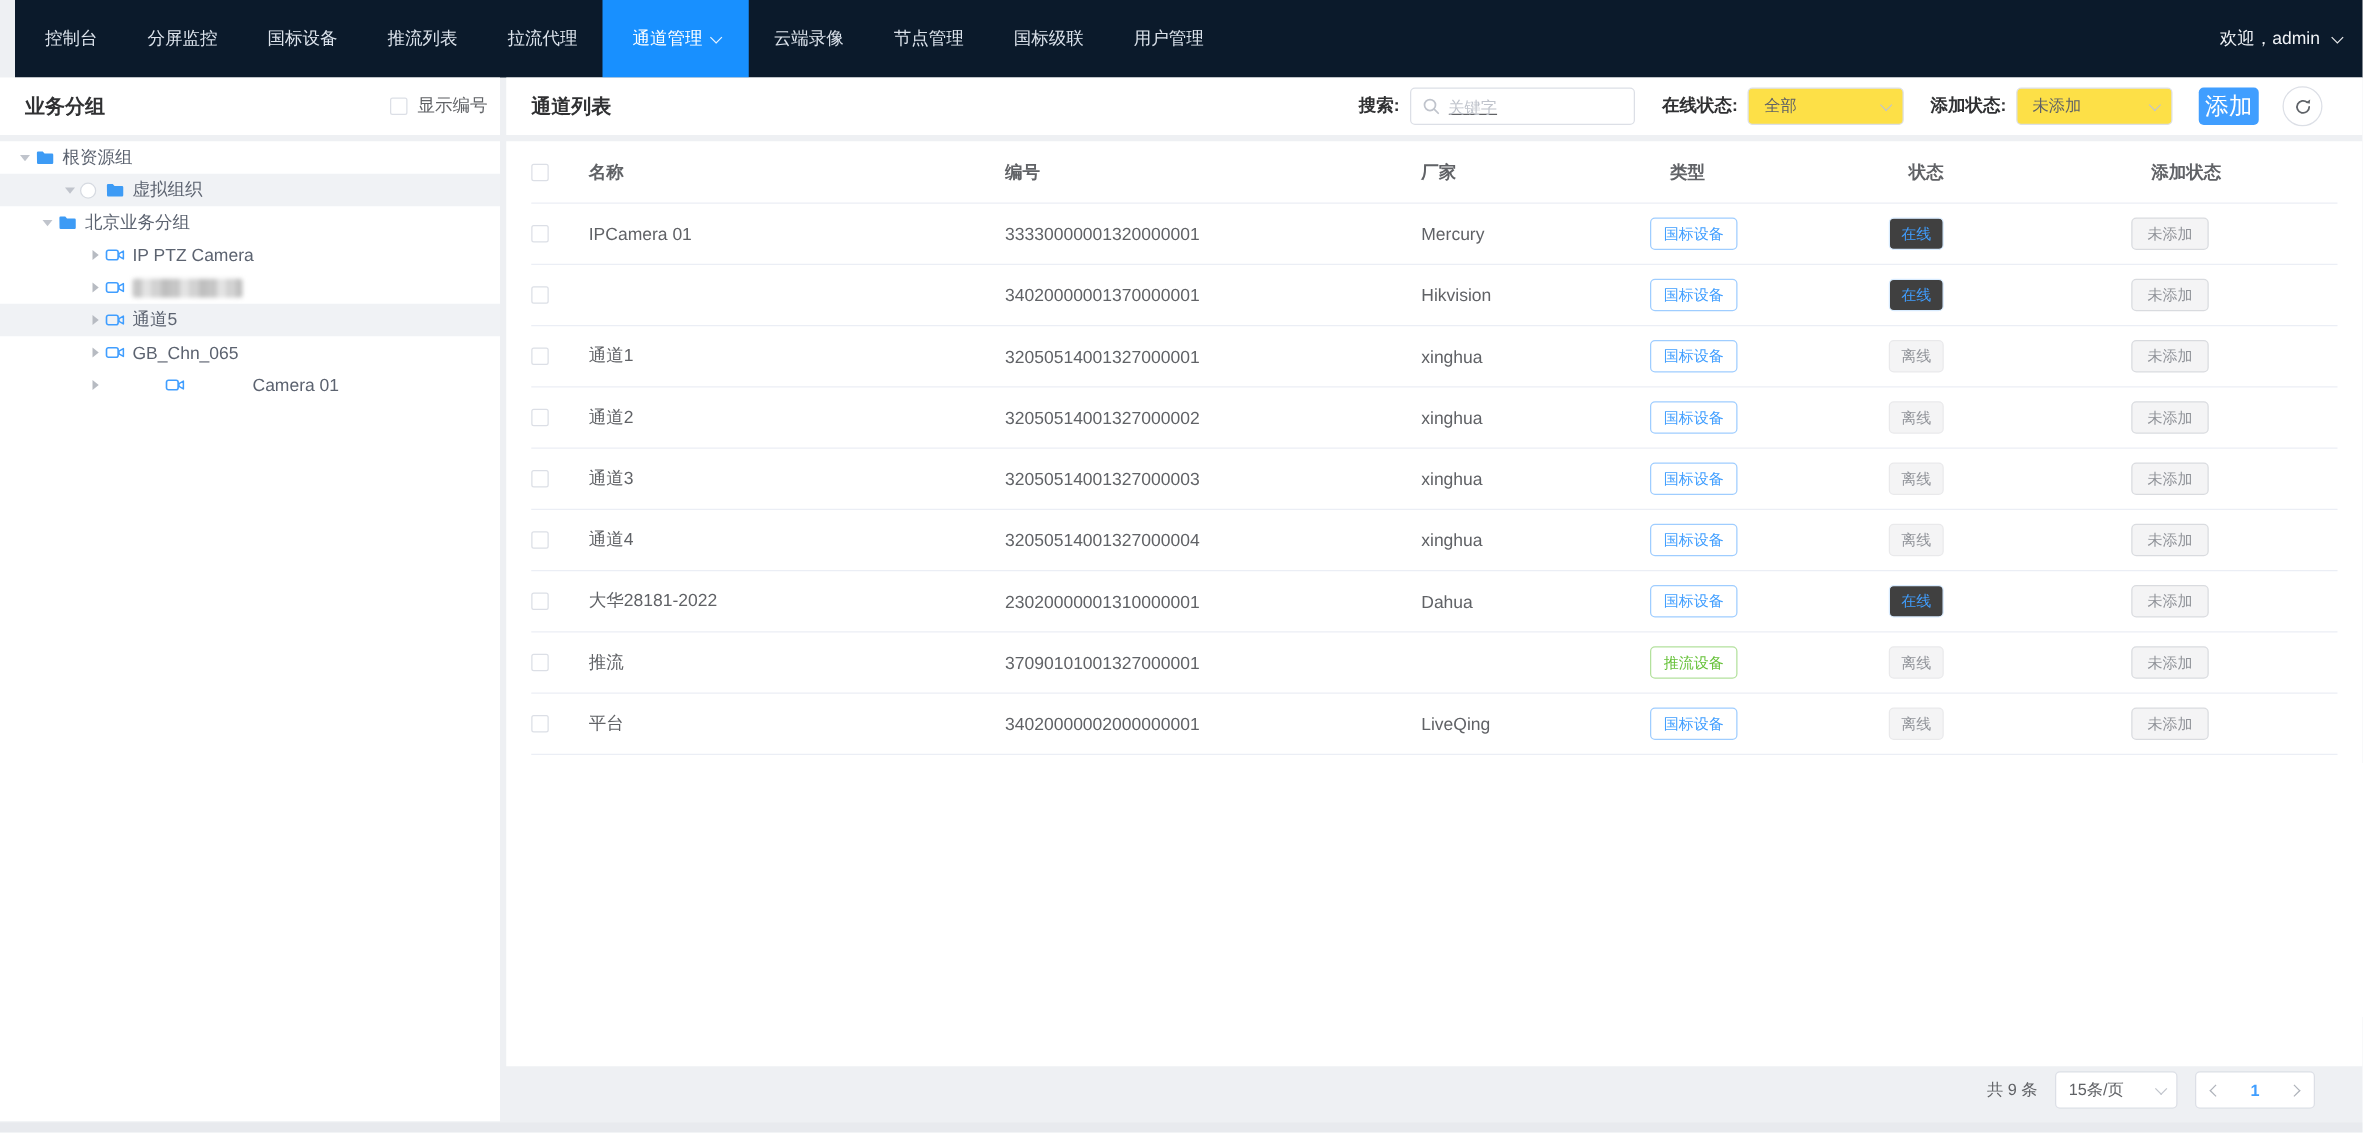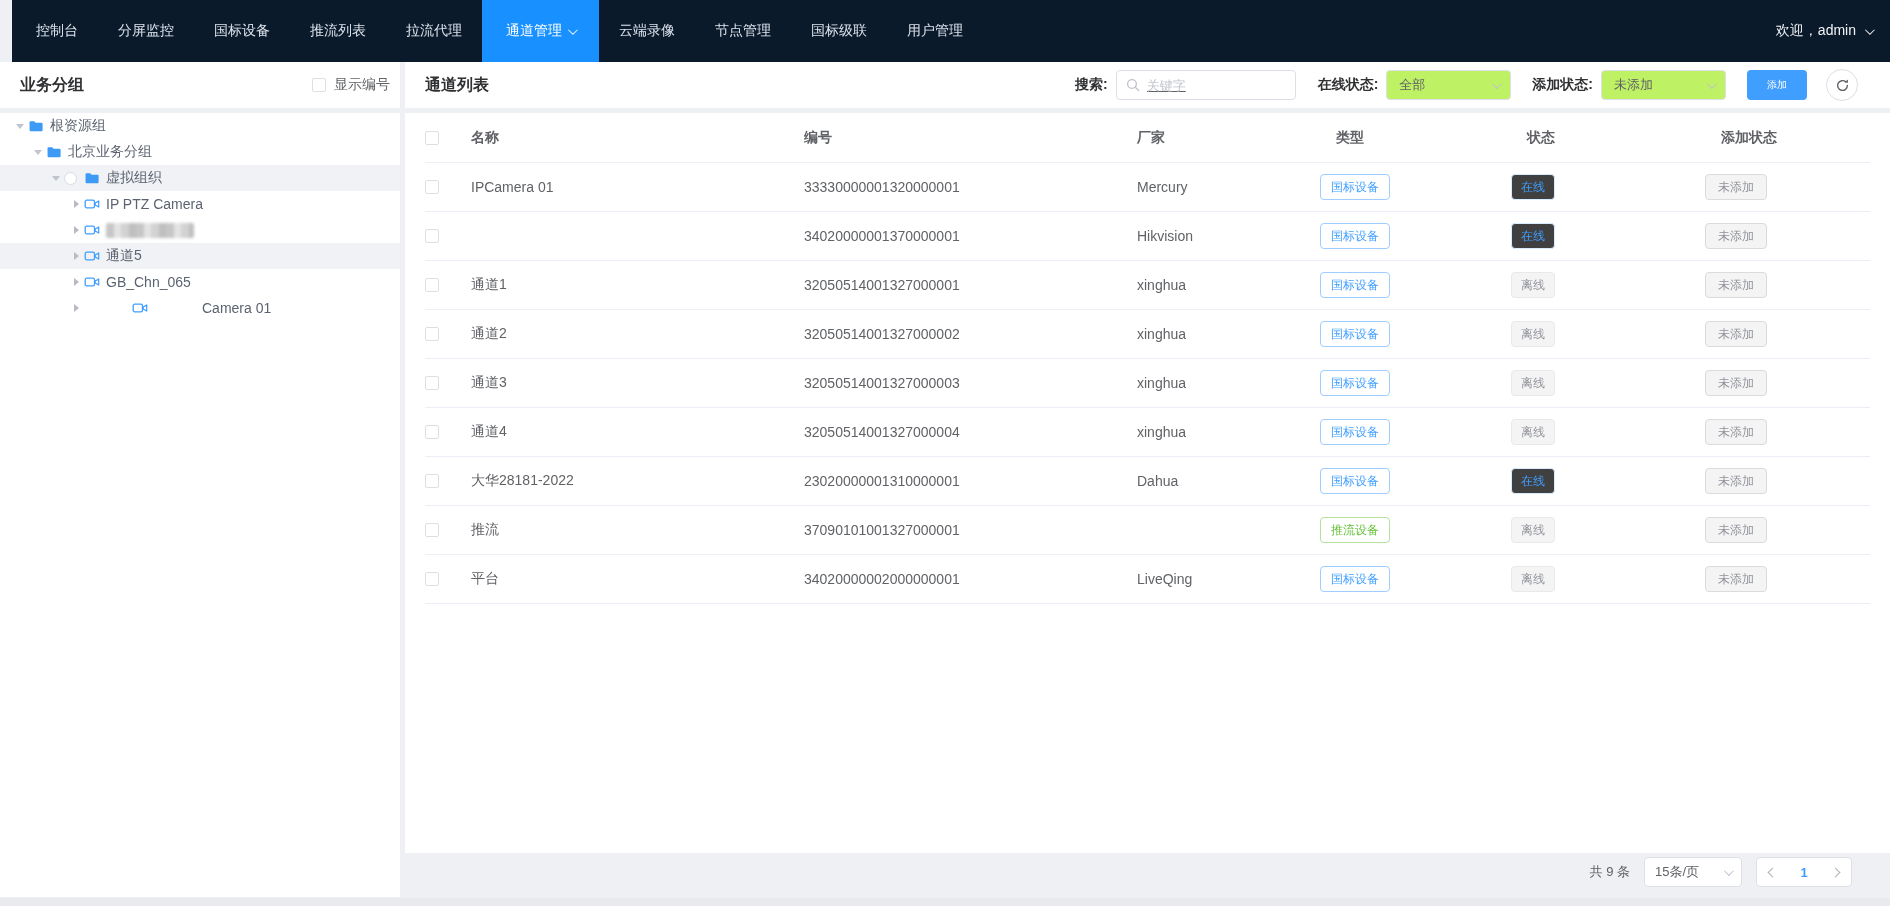--- a/index.html
+++ b/index.html
@@ -31,25 +31,25 @@
   #main-head { left:405px; top:62px; width:1485px; height:46px;
     display:flex; align-items:center; padding:0 32px 0 20px; }
   .toolbar { margin-left:auto; display:flex; align-items:center; }
   .tb-label { font-size:14px; color:#303133; font-weight:600; margin-right:8px; white-space:nowrap; }
   .search-box { position:relative; margin-right:22px; }
   .search-box input { width:180px; height:30px; border:1px solid #dcdfe6; border-radius:4px;
     padding:0 10px 0 30px; font-size:13px; color:#606266; outline:none;
     font-family:"Liberation Sans","DejaVu Sans",sans-serif;text-decoration:underline; }
   .search-box input::placeholder { color:#c0c4cc; }
   .search-icon { position:absolute; left:9px; top:7px; }
-  .select { width:125px; height:30px; border:1px solid #dcdfe6; border-radius:4px; background:#bef264;
+  .select { width:125px; height:30px; border:1px solid #dcdfe6; border-radius:4px; background:#fde047;
     display:flex; align-items:center; justify-content:space-between;
     padding:0 11px 0 12px; font-size:13px; color:#606266; margin-right:21px; cursor:pointer; }
-  .btn-add { width:60px; height:30px; background:#409eff; border:none; border-radius:4px;
-    color:#fff; font-size:10px; display:flex; align-items:center; justify-content:center;
+  .btn-add { width:48px; height:30px; background:#409eff; border:none; border-radius:4px;
+    color:#fff; font-size:19px; display:flex; align-items:center; justify-content:center;
     margin-right:19px; cursor:pointer; }
   .btn-refresh { width:32px; height:32px; border:1px solid #dcdfe6; border-radius:50%;
     background:#fff; display:flex; align-items:center; justify-content:center; cursor:pointer; }
   
   #side-body { left:0; top:113px; width:400px; height:784px; overflow:hidden; }
   .tree-row { height:26px; display:flex; align-items:center; font-size:14px; color:#5c6370; cursor:pointer; }
   .tree-row.highlighted { background:#f0f2f5; }
   .caret-wrap { width:16px; display:flex; justify-content:center; flex:0 0 auto; }
   .caret-down { width:0; height:0; border-left:4.5px solid transparent;
     border-right:4.5px solid transparent; border-top:5.5px solid #c0c4cc; }
@@ -204,48 +204,48 @@
 
         <span class="tree-icon">
           <svg width="16" height="16" viewBox="0 0 16 16">
             <path d="M1.5 4.2a1 1 0 0 1 1-1h3.7l1.4 1.6h6a1 1 0 0 1 1 1v6.4a1 1 0 0 1-1 1h-11a1 1 0 0 1-1-1z" fill="#3d9bf5"></path>
           </svg>
         </span>
 
         <span>根资源组</span>
       </div>
 
+      <div class="tree-row highlighted" style="padding-left: 48px;">
+        <span class="caret-wrap">
+          <span class="caret-down"></span>
+
+        </span>
+        <span class="radio"></span>
+        <span class="tree-icon">
+          <svg width="16" height="16" viewBox="0 0 16 16">
+            <path d="M1.5 4.2a1 1 0 0 1 1-1h3.7l1.4 1.6h6a1 1 0 0 1 1 1v6.4a1 1 0 0 1-1 1h-11a1 1 0 0 1-1-1z" fill="#3d9bf5"></path>
+          </svg>
+        </span>
+
+        <span>虚拟组织</span>
+      </div>
+
       <div class="tree-row" style="padding-left: 30px;">
         <span class="caret-wrap">
           <span class="caret-down"></span>
 
         </span>
 
         <span class="tree-icon">
           <svg width="16" height="16" viewBox="0 0 16 16">
             <path d="M1.5 4.2a1 1 0 0 1 1-1h3.7l1.4 1.6h6a1 1 0 0 1 1 1v6.4a1 1 0 0 1-1 1h-11a1 1 0 0 1-1-1z" fill="#3d9bf5"></path>
           </svg>
         </span>
 
         <span>北京业务分组</span>
-      </div>
-
-      <div class="tree-row highlighted" style="padding-left: 48px;">
-        <span class="caret-wrap">
-          <span class="caret-down"></span>
-
-        </span>
-        <span class="radio"></span>
-        <span class="tree-icon">
-          <svg width="16" height="16" viewBox="0 0 16 16">
-            <path d="M1.5 4.2a1 1 0 0 1 1-1h3.7l1.4 1.6h6a1 1 0 0 1 1 1v6.4a1 1 0 0 1-1 1h-11a1 1 0 0 1-1-1z" fill="#3d9bf5"></path>
-          </svg>
-        </span>
-
-        <span>虚拟组织</span>
       </div>
 
       <div class="tree-row" style="padding-left: 68px;">
         <span class="caret-wrap">
 
           <span class="caret-right"></span>
         </span>
 
         <span class="tree-icon">
           <svg width="16" height="16" viewBox="0 0 16 16">

